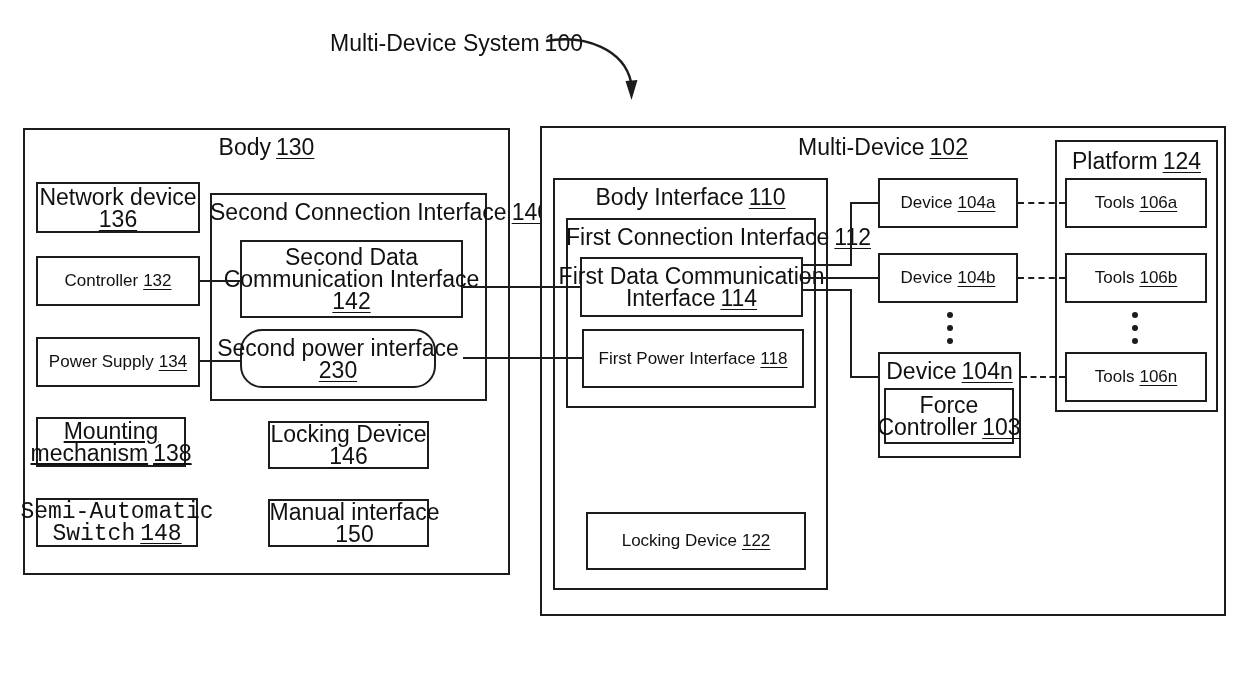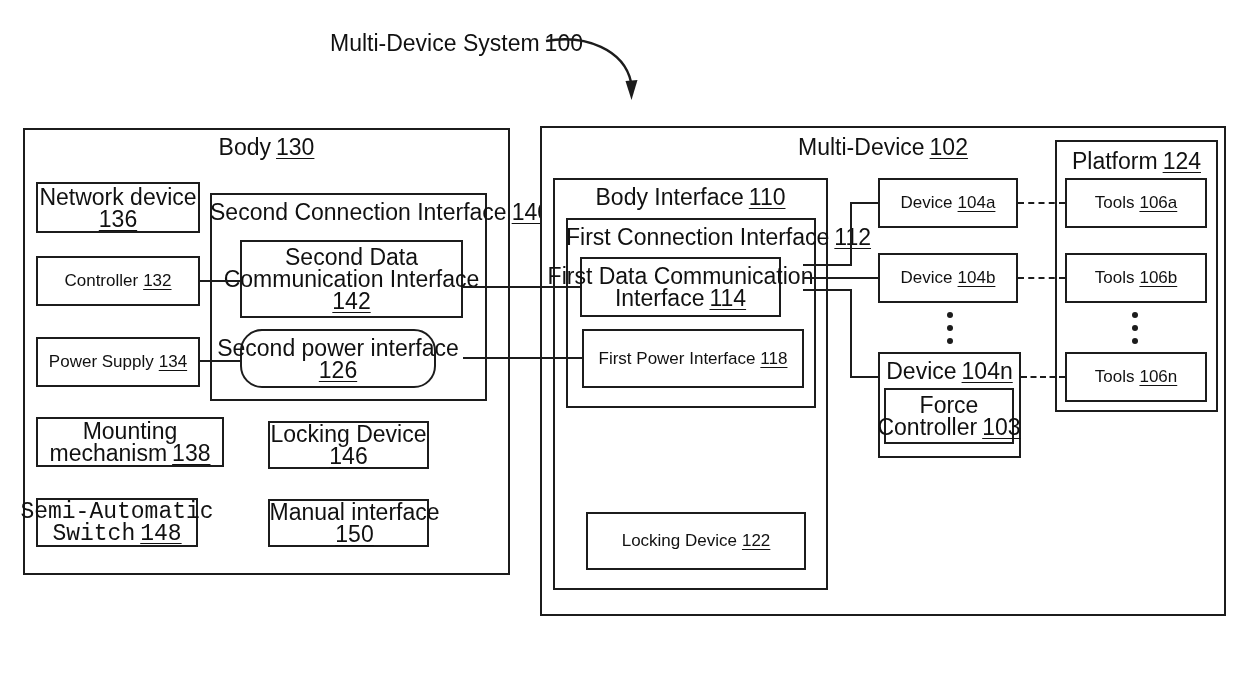--- a/index.html
+++ b/index.html
@@ -117,25 +117,25 @@
     <div class="lbl" style="position:static;">
       <span class="row">Second Data</span>
       <span class="row">Communication Interface</span>
       <span class="row num" style="margin-left:0;">142</span>
     </div>
   </div>
 
   <div class="box" style="left:240px; top:329px; width:196px; height:59px;border-radius:22px;">
     <div class="lbl" style="position:static;">
       <span class="row">Second power interface</span>
-      <span class="row num" style="margin-left:0;">126</span>
-    </div>
-  </div>
-
-  <div class="box" style="left:36px; top:417px; width:188px; height:50px;">
+      <span class="row num" style="margin-left:0;">230</span>
+    </div>
+  </div>
+
+  <div class="box" style="left:36px; top:417px; width:150px; height:50px;text-decoration:underline;">
     <div class="lbl" style="position:static;">
       <span class="row">Mounting</span>
       <span class="row"><span>mechanism</span><span class="num">138</span></span>
     </div>
   </div>
 
   <div class="box" style="left:268px; top:421px; width:161px; height:48px;">
     <div class="lbl" style="position:static;">
       <span class="row">Locking Device</span>
       <span class="row num" style="margin-left:0;">146</span>
@@ -164,21 +164,21 @@
   <div class="frame" style="left:553px; top:178px; width:275px; height:412px;"></div>
   <div class="lbl" style="left:553px; top:186px; width:275px;">
     <span>Body Interface</span><span class="num">110</span>
   </div>
 
   <div class="frame" style="left:566px; top:218px; width:250px; height:190px;"></div>
   <div class="lbl" style="left:566px; top:226px; width:250px;">
     <span>First Connection Interface</span><span class="num">112</span>
   </div>
 
-  <div class="box" style="left:580px; top:257px; width:201px; height:60px;">
+  <div class="box" style="left:580px; top:257px; width:223px; height:60px;">
     <div class="lbl" style="position:static;">
       <span class="row">First Data Communication</span>
       <span class="row"><span>Interface</span><span class="num">114</span></span>
     </div>
   </div>
 
   <div class="box" style="left:582px; top:329px; width:222px; height:59px;">
     <div><span>First Power Interface</span><span class="num">118</span></div>
   </div>
 

